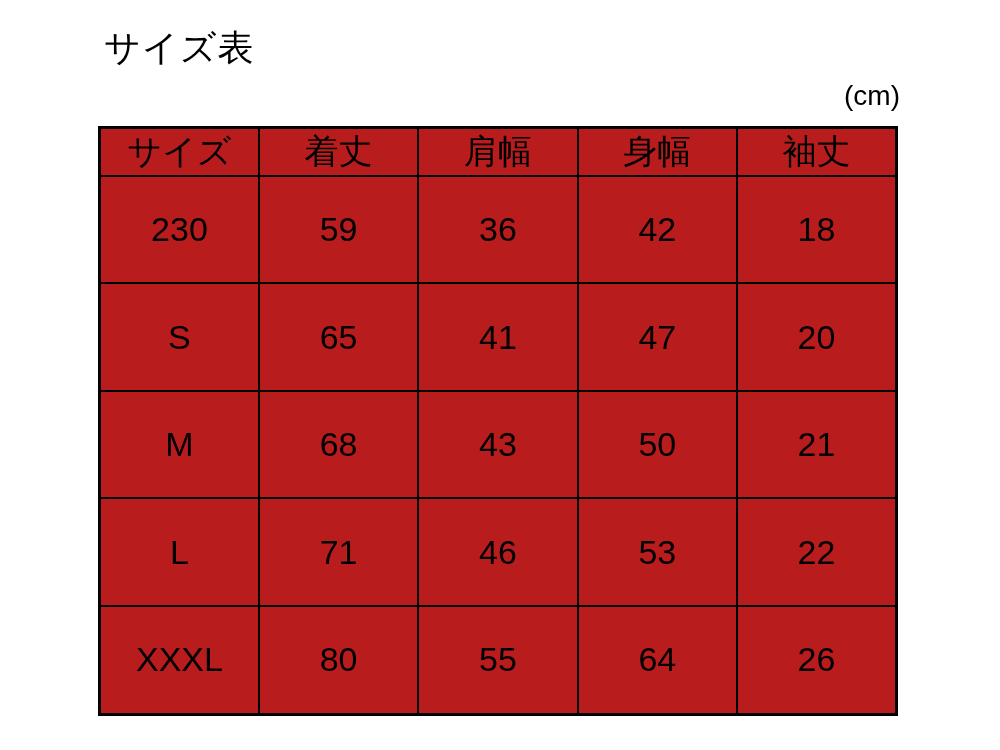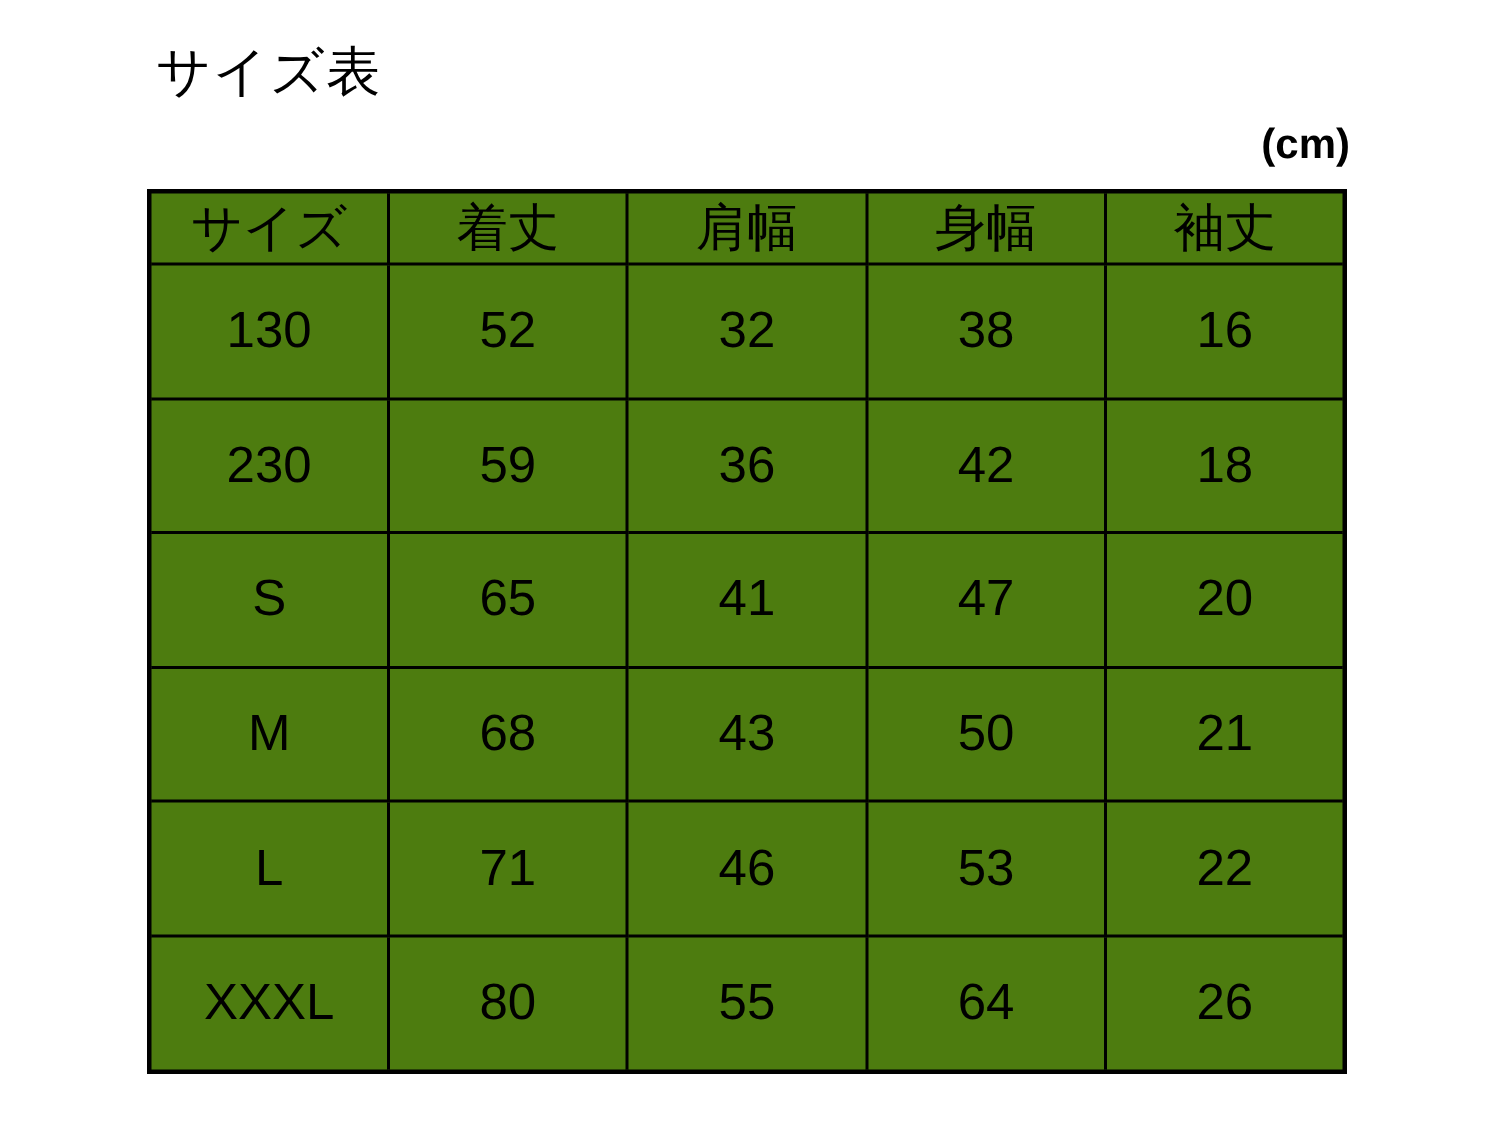--- a/index.html
+++ b/index.html
@@ -21,21 +21,21 @@
     font-size: 36px;
     font-weight: normal;
     letter-spacing: 1px;
     color: #000000;
   }
   .unit-label {
     position: absolute;
     top: 80px;
     right: 100px;
     font-size: 28px;
-    font-weight: bold;
+    font-weight: normal;
     color: #000000;
   }
   table.size-table {
     position: absolute;
     left: 98px;
     top: 126px;
     width: 800px;
     height: 590px;
     border-collapse: collapse;
     table-layout: fixed;
@@ -43,48 +43,41 @@
   }
   table.size-table th,
   table.size-table td {
     border: 2px solid #000000;
     text-align: center;
     vertical-align: middle;
     font-size: 34px;
     font-weight: normal;
     padding: 0;
     color: #000000;
-    background: #4d7c0f;
+    background: #b91c1c;
   }
 </style>
 </head>
 <body>
 
 <div class="page-title">サイズ表</div>
 
 <div class="unit-label">(cm)</div>
 
 <table class="size-table">
   <thead>
     <tr>
         <th>サイズ</th>
         <th>着丈</th>
         <th>肩幅</th>
         <th>身幅</th>
         <th>袖丈</th>
       </tr>
   </thead>
   <tbody>
-      <tr>
-        <td>130</td>
-        <td>52</td>
-        <td>32</td>
-        <td>38</td>
-        <td>16</td>
-      </tr>
       <tr>
         <td>230</td>
         <td>59</td>
         <td>36</td>
         <td>42</td>
         <td>18</td>
       </tr>
       <tr>
         <td>S</td>
         <td>65</td>

